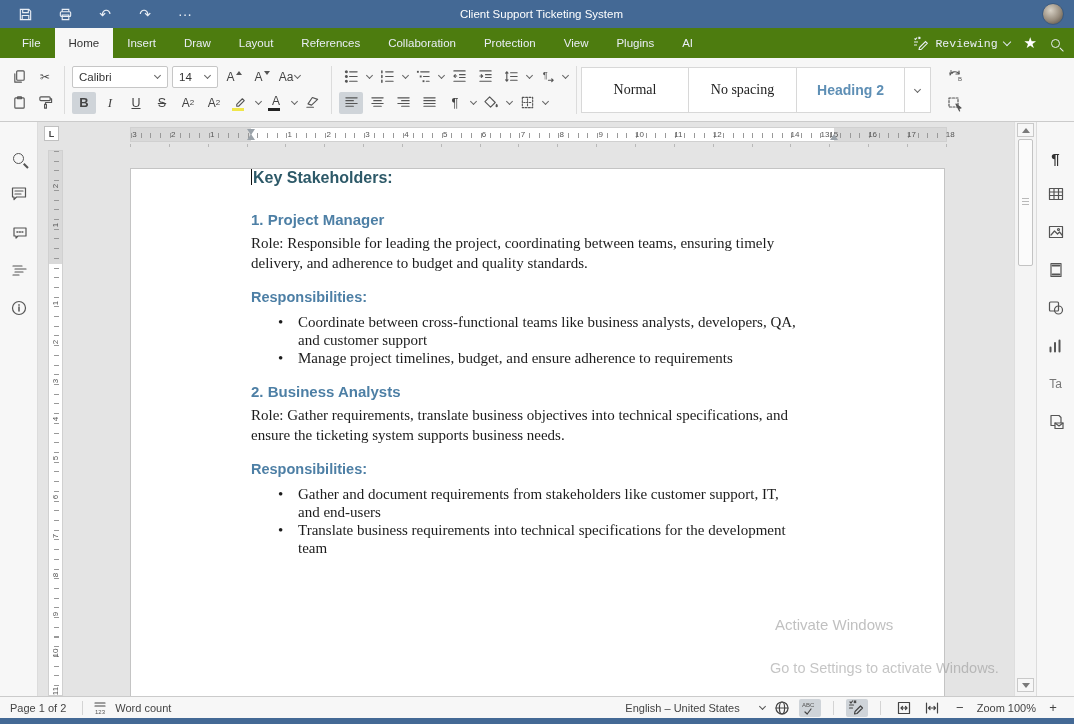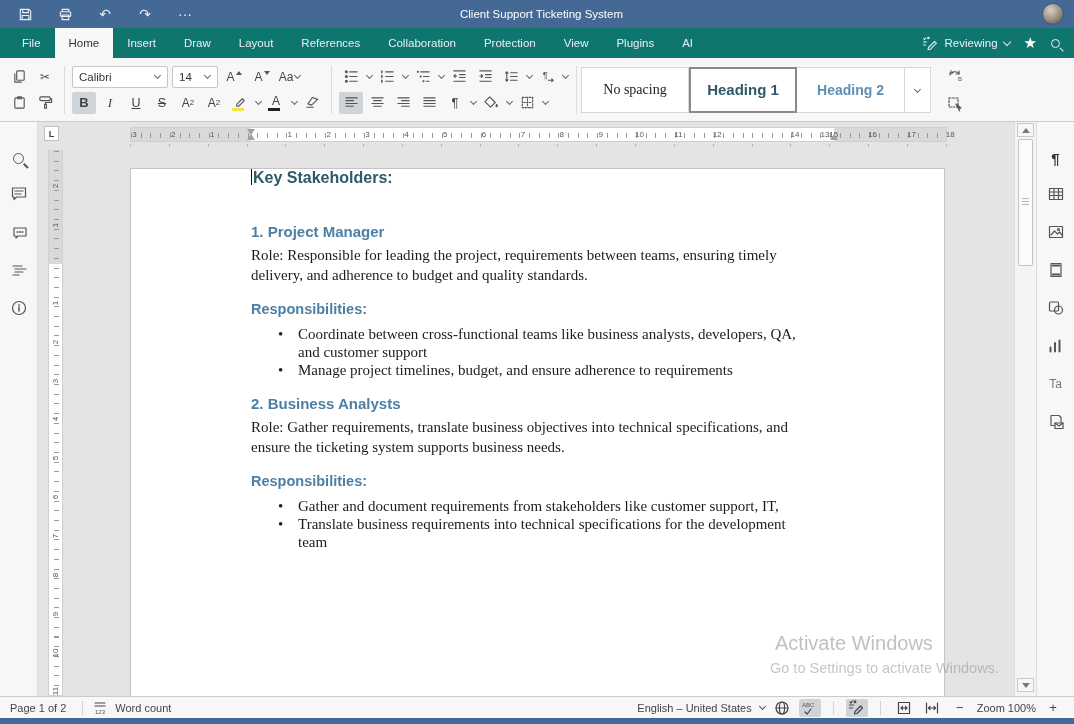--- a/index.html
+++ b/index.html
@@ -9,25 +9,25 @@
   
   #titlebar { position:absolute; left:0; top:0; width:1074px; height:28px; background:#446995; display:flex; align-items:center; }
   #tb-icons { display:flex; align-items:center; gap:22px; padding-left:16px; }
   .tbi { color:#e8edf4; font-size:14px; line-height:1; display:flex; align-items:center; justify-content:center; width:18px; height:18px; cursor:default; }
   .tbi svg { stroke:#e8edf4; fill:none; stroke-width:1.2; }
   #tb-title { position:absolute; left:9px; right:0; text-align:center; color:#fff; font-size:11.5px; pointer-events:none; }
   #avatar { position:absolute; right:10px; top:3px; width:22px; height:22px; border-radius:50%;
     background:radial-gradient(circle at 38% 32%, #d8d2c6, #968b7c 55%, #544c41 95%); border:1px solid #3a5a81; }
 
   
-  #menubar { position:absolute; left:0; top:28px; width:1074px; height:30px; background:#0f766e; display:flex; align-items:stretch; padding-left:8px; }
+  #menubar { position:absolute; left:0; top:28px; width:1074px; height:30px; background:#4d7c0f; display:flex; align-items:stretch; padding-left:8px; }
   .mtab { color:#e9eef5; font-size:11.5px; padding:0 14px; display:flex; align-items:center; cursor:default; }
   .mtab.active { background:#f7f7f7; color:#333; }
   #menu-right { margin-left:auto; display:flex; align-items:center; gap:14px; padding-right:14px; color:#e9eef5; font-size:11.5px; }
-  #reviewing { display:flex; align-items:center; gap:6px; }
+  #reviewing { display:flex; align-items:center; gap:6px;font-family:Liberation Mono, monospace; }
   .chev-w { width:6px; height:6px; border-right:1.2px solid #dfe6ef; border-bottom:1.2px solid #dfe6ef; transform:rotate(45deg); margin-top:-3px; }
   .star { color:#fff; font-size:15px; }
   .mag-w { width:9px; height:9px; border:1.4px solid #e9eef5; border-radius:50%; position:relative; }
   .mag-w::after { content:""; position:absolute; width:5px; height:1.4px; background:#e9eef5; transform:rotate(45deg); left:7px; top:9px; }
 
   
   #toolbar { position:absolute; left:0; top:58px; width:1074px; height:64px; background:#f7f7f7; border-bottom:1px solid #cbcbcb; display:flex; align-items:center; }
   .tgroup { display:flex; flex-direction:column; justify-content:center; gap:4px; padding:0 7px; height:100%; }
   .trow { display:flex; align-items:center; gap:2px; }
   .vdiv { width:1px; height:48px; background:#dcdcdc; }
@@ -72,21 +72,21 @@
   #vruler { position:absolute; left:10px; top:28px; width:15px; height:546px; background:#fff; border:1px solid #d0d0d0; }
   .vm { position:absolute; left:0; right:0; top:0; height:113px; background:#d9d9d9; }
   #vruler .ticks { position:absolute; top:0; bottom:0; left:5px; width:5px;
     background:repeating-linear-gradient(180deg,#999 0 1px,transparent 1px 9.71px); }
   #vnums span { position:absolute; left:0; width:13px; text-align:center; font-size:8px; color:#555; transform:translateY(-50%) rotate(-90deg); }
 
   #page { position:absolute; left:92px; top:46px; width:815px; height:700px; background:#fff; border:1px solid #c4c4c4; }
   #content { position:absolute; left:120px; top:0; width:584px; color:#1c1c1c; font-family:"Liberation Serif",serif; font-size:15px; }
   #doc-title { font-family:"Liberation Sans",sans-serif; font-weight:bold; font-size:16px; color:#2d5968; }
   .cursorbar { display:inline-block; width:1px; height:16px; background:#111; margin-right:1px; vertical-align:-2px; }
-  .sec-h { margin-top:36px; font-family:"Liberation Sans",sans-serif; font-weight:bold; font-size:15px; color:#4d7fa5; }
+  .sec-h { margin-top:24px; font-family:"Liberation Sans",sans-serif; font-weight:bold; font-size:15px; color:#4d7fa5; }
   .role { margin-top:5px; } .role span { display:block; line-height:20px; }
   .resp { margin-top:16px; font-family:"Liberation Sans",sans-serif; font-weight:bold; font-size:14.5px; color:#4d7fa5; }
   ul.blts { margin-top:8px; list-style:none; padding-left:27px; }
   ul.blts li { position:relative; padding-left:20px; }
   ul.blts li::before { content:"•"; position:absolute; left:0; top:0; line-height:18px; }
   ul.blts li span { display:block; line-height:18px; }
   ul.blts li span:empty { display:none; }
 
   
   #scrolltrack { position:absolute; left:1014px; top:122px; width:22px; height:574px; background:#f4f4f4; border-left:1px solid #dedede; }
@@ -99,21 +99,21 @@
 
   
   #lsidebar { position:absolute; left:0; top:122px; width:38px; height:574px; background:#f7f7f7; border-right:1px solid #dcdcdc; }
   #rsidebar { position:absolute; left:1036px; top:122px; width:38px; height:574px; background:#f7f7f7; border-left:1px solid #dcdcdc; }
   .sideicon { position:absolute; left:50%; transform:translateX(-50%); width:24px; height:24px; display:flex; align-items:center; justify-content:center; color:#555; }
   .sideicon svg { stroke:#555; fill:none; stroke-width:1.2; stroke-linecap:round; stroke-linejoin:round; }
   .mag-g { width:11px; height:11px; border:1.6px solid #555; border-radius:50%; position:relative; }
   .mag-g::after { content:""; position:absolute; width:6px; height:1.6px; background:#555; transform:rotate(45deg); left:9px; top:11px; }
 
   
-  #wm1 { position:absolute; left:775px; top:632px; font-size:20px; color:rgba(140,140,140,.55); z-index:40; pointer-events:none; }
+  #wm1 { position:absolute; left:775px; top:616px; font-size:15px; color:rgba(140,140,140,.55); z-index:40; pointer-events:none; }
   #wm2 { position:absolute; left:770px; top:660px; font-size:14.5px; color:rgba(140,140,140,.5); z-index:40; pointer-events:none; white-space:nowrap; }
 
   
   #statusbar { position:absolute; left:0; top:696px; width:1074px; height:22px; background:#f7f7f7; border-top:1px solid #cbcbcb; display:flex; align-items:center; font-size:11px; color:#444; }
   #statusbar .sdiv { width:1px; height:14px; background:#d4d4d4; margin:0 6px; }
   .sbtn { display:flex; align-items:center; justify-content:center; min-width:22px; height:18px; border-radius:2px; padding:0 2px; }
   .sbtn svg { stroke:#444; fill:none; stroke-width:1.2; stroke-linecap:round; stroke-linejoin:round; }
   .sbtn.on { background:#cfd4d9; }
   #sb-right { margin-left:auto; display:flex; align-items:center; gap:6px; padding-right:10px; }
   .chv-g { width:5px; height:5px; border-right:1.1px solid #555; border-bottom:1.1px solid #555; transform:rotate(45deg); margin-top:-2px; }
@@ -352,24 +352,24 @@
             <path d="M8 4v8M4 8h8" stroke-dasharray="1.5 1.5"></path>
           </svg>
         </span>
         <span class="chv"></span>
     </div>
   </div>
   <div class="vdiv"></div>
 
   <div id="gallery">
     <div class="stylebox">
+        <span class="st-normal">Normal</span>
+      </div>
+    <div class="stylebox">
         <span class="st-normal">No spacing</span>
-      </div>
-    <div class="stylebox sel">
-        <span class="st-h1">Heading 1</span>
       </div>
     <div class="stylebox">
         <span class="st-h2">Heading 2</span>
       </div>
     <div id="gal-more">
         <span class="chv" style="margin:0"></span>
       </div>
   </div>
 
   <div id="tb-rightcol">
@@ -474,21 +474,21 @@
         <span style="top: 540.35px;">11</span>
       </div>
   </div>
 
   <div id="page">
     <div id="content">
       <div id="doc-title"><span class="cursorbar"></span><span>Key Stakeholders:</span></div>
 
       <div class="sec-h">1. Project Manager</div>
       <div class="role">
-        <span>Role: Responsible for leading the project, requirements between teams, ensuring timely</span>
+        <span>Role: Responsible for leading the project, coordinating between teams, ensuring timely</span>
         <span>delivery, and adherence to budget and quality standards.</span>
       </div>
       <div class="resp">Responsibilities:</div>
       <ul class="blts">
         <li>
             <span>Coordinate between cross-functional teams like business analysts, developers, QA,</span>
             <span>and customer support</span>
           </li>
         <li>
             <span>Manage project timelines, budget, and ensure adherence to requirements</span>
@@ -497,20 +497,21 @@
 
       <div class="sec-h" style="margin-top:16px">2. Business Analysts</div>
       <div class="role">
         <span>Role: Gather requirements, translate business objectives into technical specifications, and</span>
         <span>ensure the ticketing system supports business needs.</span>
       </div>
       <div class="resp">Responsibilities:</div>
       <ul class="blts">
         <li>
             <span>Gather and document requirements from stakeholders like customer support, IT,</span>
+            <span>and end-users</span>
           </li>
         <li>
             <span>Translate business requirements into technical specifications for the development</span>
             <span>team</span>
           </li>
       </ul>
     </div>
   </div>
 </div>
 
@@ -574,21 +575,21 @@
   <span class="sdiv"></span>
   <span class="sbtn">
       <svg width="16" height="16" viewBox="0 0 16 16">
         <path d="M3 3h10M3 6h10"></path>
         <text x="3" y="13.5" font-size="6">123</text>
       </svg>
     </span>
   <span style="padding-left:4px">Word count</span>
 
   <div id="sb-right">
-    <span style="display:flex;align-items:center;gap:8px">
+    <span style="display:flex;align-items:center;gap:20px">
       <span>English – United States</span>
         <span class="chv-g"></span>
     </span>
     <span class="sbtn">
         <svg width="16" height="16" viewBox="0 0 16 16">
           <circle cx="8" cy="8" r="6"></circle>
           <ellipse cx="8" cy="8" rx="2.6" ry="6"></ellipse>
           <path d="M2 8h12"></path>
         </svg>
       </span>

